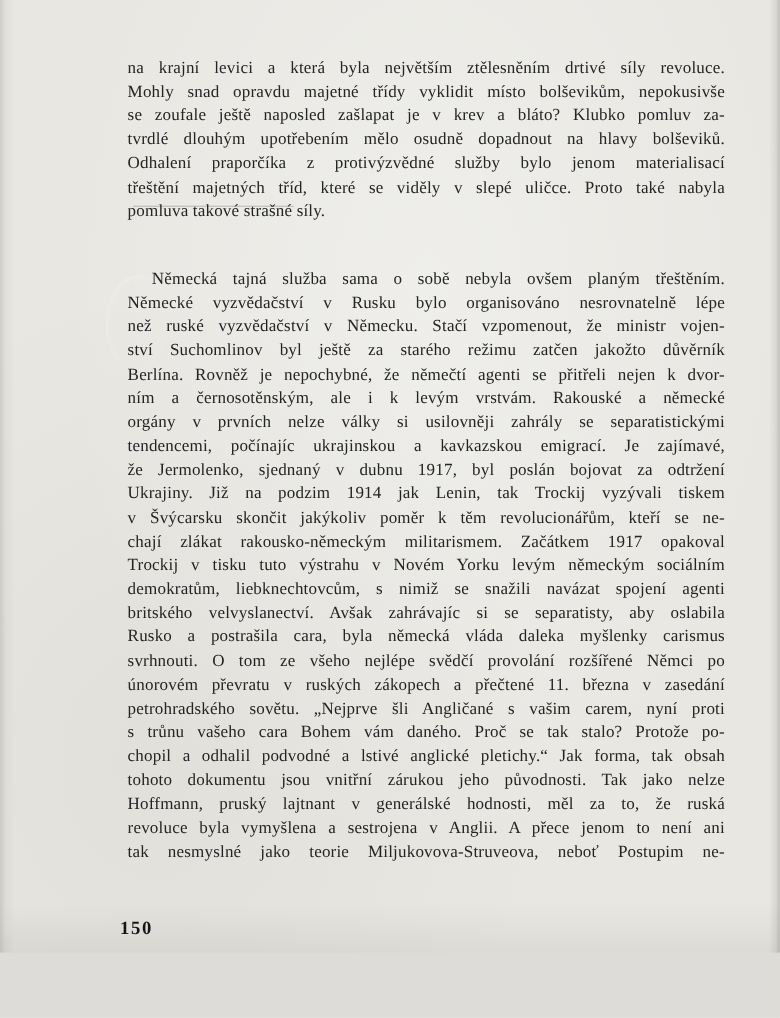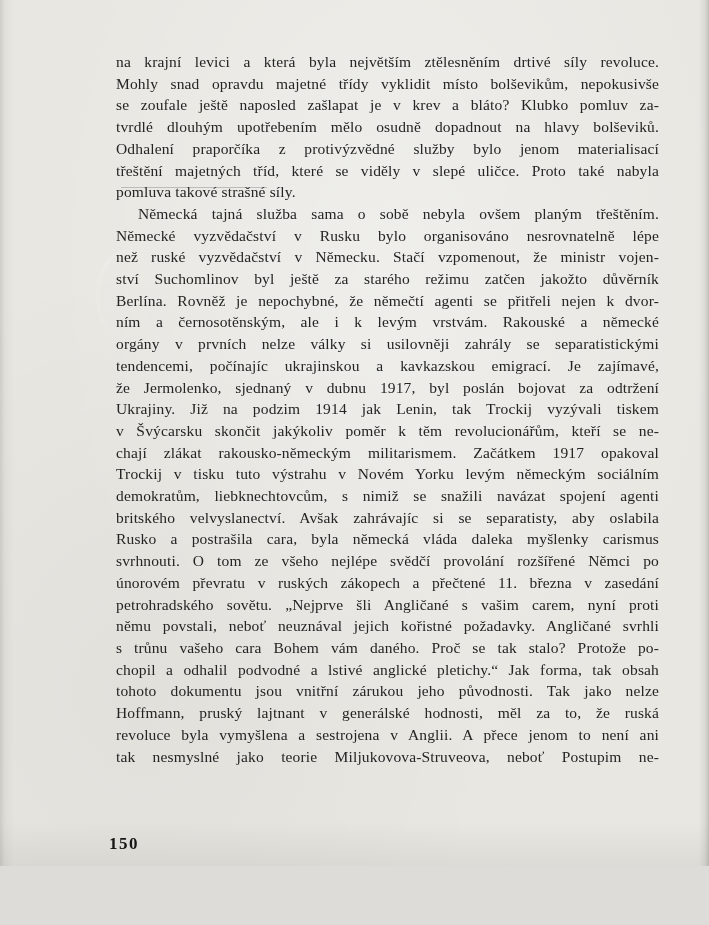--- a/index.html
+++ b/index.html
@@ -28,21 +28,21 @@
     line-height: 21.7px;
     letter-spacing: 0.15px;
   }
   .paragraph { margin: 0; }
   .line {
     text-align: justify;
     text-align-last: justify;
     white-space: normal;
   }
   .line.unjustified { text-align-last: left; }
-  .line.indent { text-indent: 22px; }
+  .line.indent { text-indent: 22px; margin-top: 40px; }
   .page-number {
     position: absolute;
     left: 87px; top: 834px;
     font-size: 17px;
     font-weight: 700;
     letter-spacing: 1.5px;
     color: #161616;
     margin-left: 22px;
   }
   
@@ -93,21 +93,20 @@
         <div class="line">Ukrajiny. Již na podzim 1914 jak Lenin, tak Trockij vyzývali tiskem</div>
         <div class="line">v Švýcarsku skončit jakýkoliv poměr k těm revolucionářům, kteří se ne-</div>
         <div class="line">chají zlákat rakousko-německým militarismem. Začátkem 1917 opakoval</div>
         <div class="line">Trockij v tisku tuto výstrahu v Novém Yorku levým německým sociálním</div>
         <div class="line">demokratům, liebknechtovcům, s nimiž se snažili navázat spojení agenti</div>
         <div class="line">britského velvyslanectví. Avšak zahrávajíc si se separatisty, aby oslabila</div>
         <div class="line">Rusko a postrašila cara, byla německá vláda daleka myšlenky carismus</div>
         <div class="line">svrhnouti. O tom ze všeho nejlépe svědčí provolání rozšířené Němci po</div>
         <div class="line">únorovém převratu v ruských zákopech a přečtené 11. března v zasedání</div>
         <div class="line">petrohradského sovětu. „Nejprve šli Angličané s vašim carem, nyní proti</div>
-        <div class="line">němu povstali, neboť neuznával jejich kořistné požadavky. Angličané svrhli</div>
         <div class="line">s trůnu vašeho cara Bohem vám daného. Proč se tak stalo? Protože po-</div>
         <div class="line">chopil a odhalil podvodné a lstivé anglické pletichy.“ Jak forma, tak obsah</div>
         <div class="line">tohoto dokumentu jsou vnitřní zárukou jeho původnosti. Tak jako nelze</div>
         <div class="line">Hoffmann, pruský lajtnant v generálské hodnosti, měl za to, že ruská</div>
         <div class="line">revoluce byla vymyšlena a sestrojena v Anglii. A přece jenom to není ani</div>
         <div class="line">tak nesmyslné jako teorie Miljukovova-Struveova, neboť Postupim ne-</div>
       </div>
     </div>
   <div class="smudge-line"></div>
   <div class="page-number">150</div>

